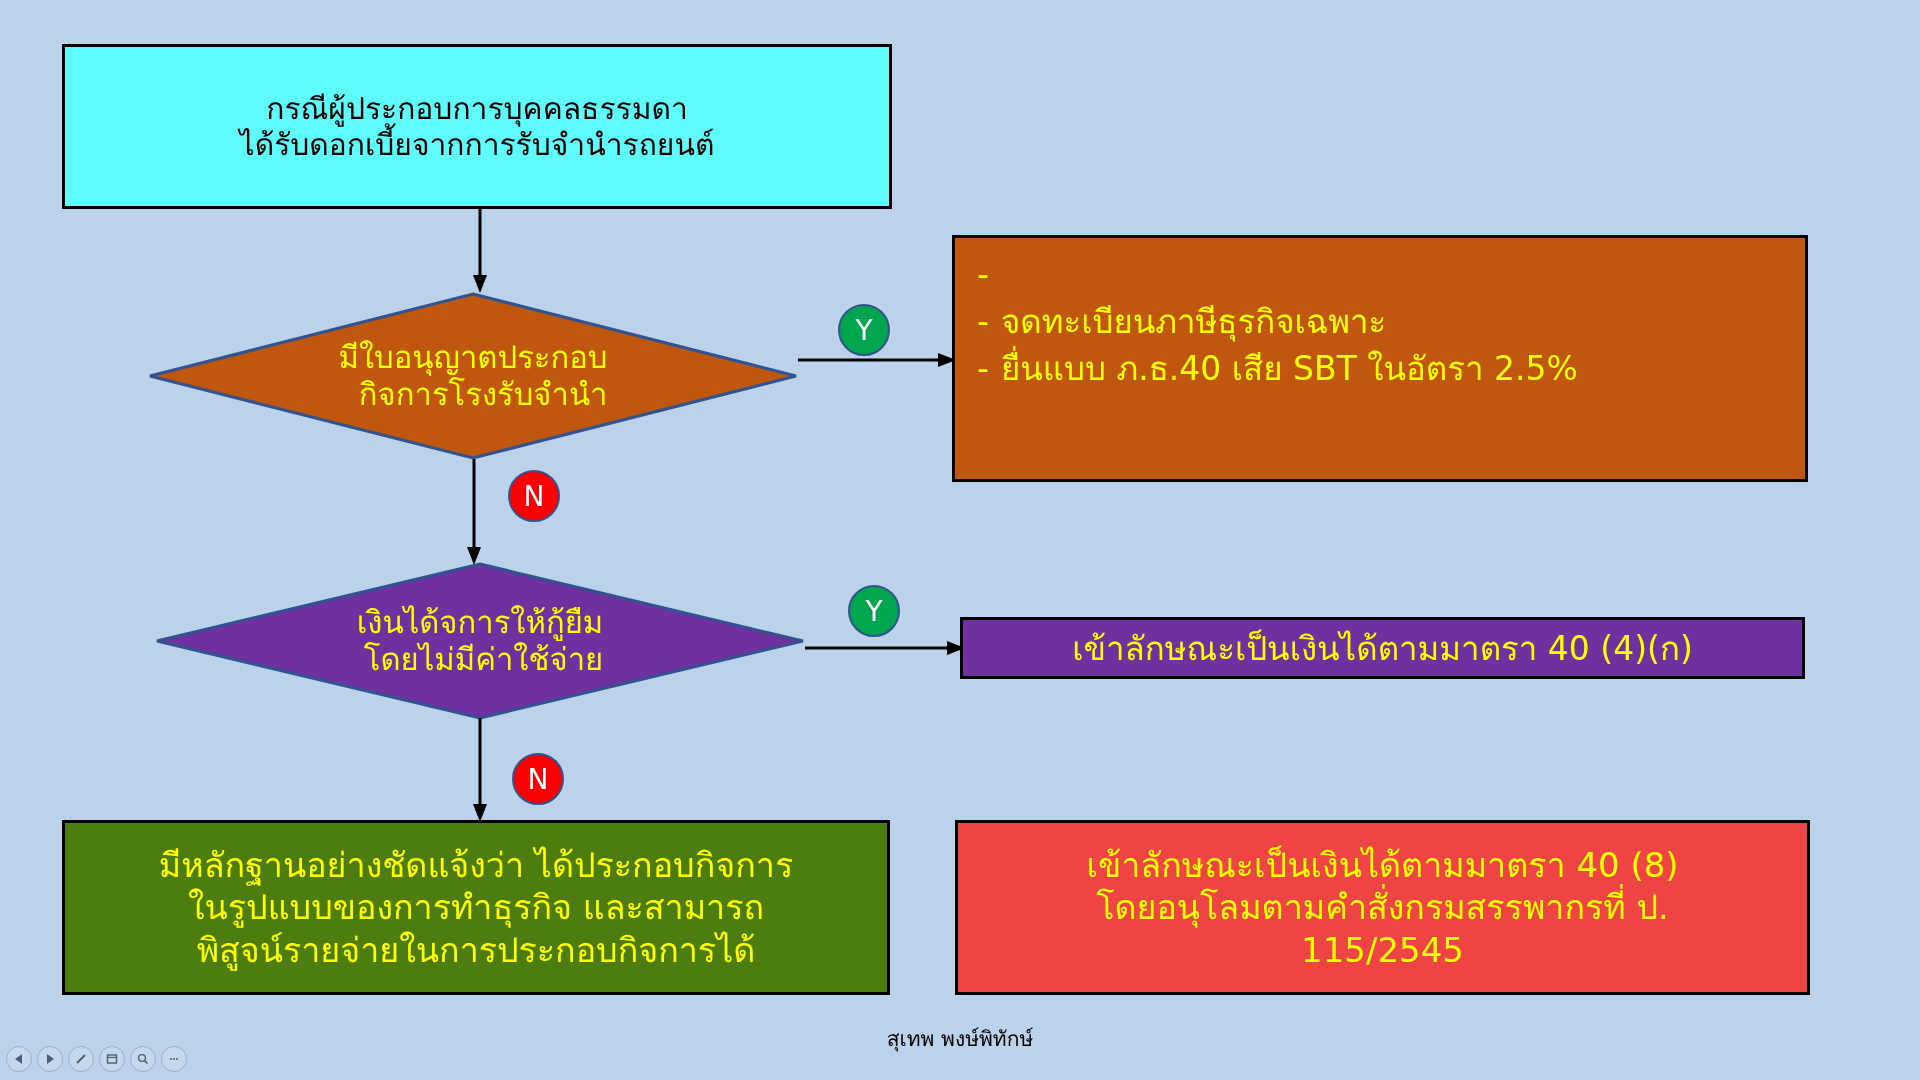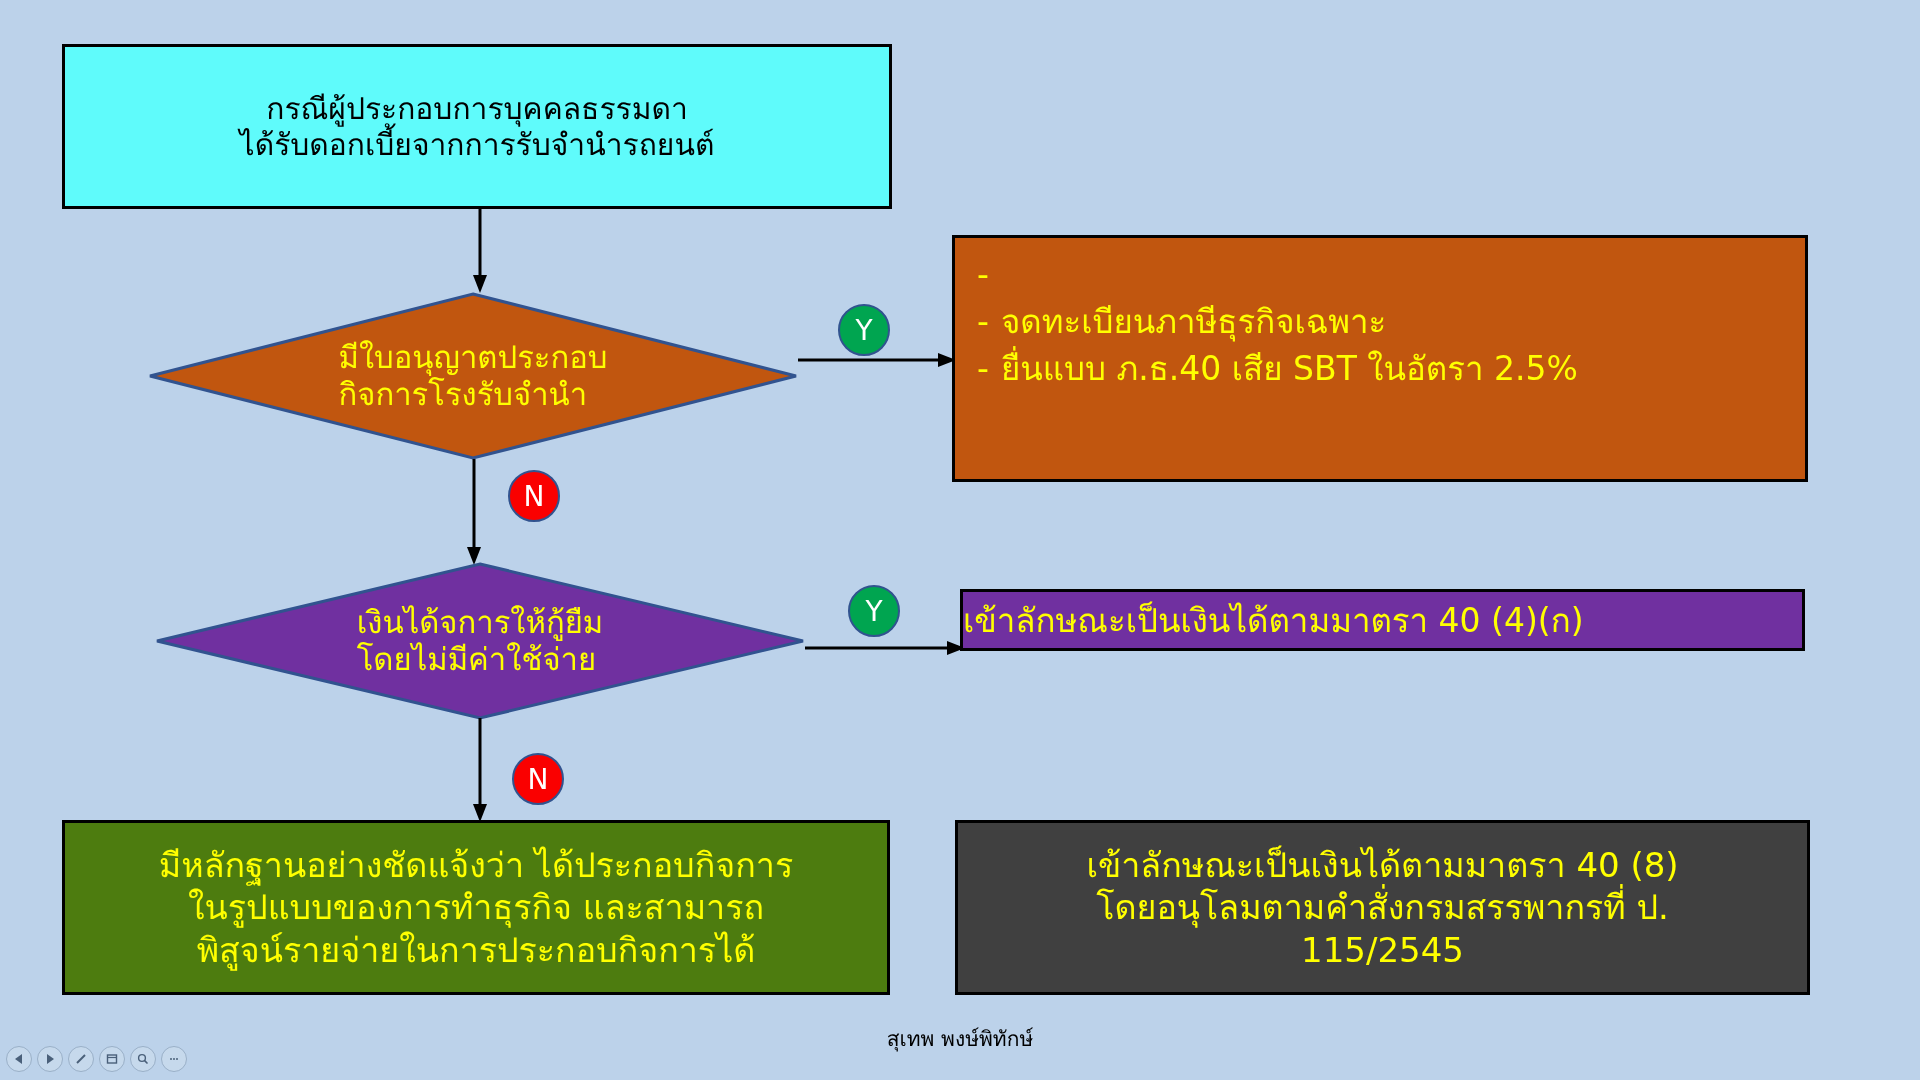--- a/index.html
+++ b/index.html
@@ -58,21 +58,21 @@
     position: absolute;
     left: 0; top: 0;
     width: 100%;
     height: 100%;
   }
   .diamond-label {
     position: relative;
     z-index: 2;
     color: #ffff00;
     font-size: 31px;
-    text-align: left;
+    text-align: right;
     line-height: 1.2;
     white-space: pre-line;
     font-family: "DejaVu Sans", sans-serif;
   }
   #diamond-license {
     left: 148px;
     top: 292px;
     width: 650px;
     height: 168px;
   }
@@ -107,46 +107,47 @@
     gap: 12px;
   }
   #box-sbt .dash {
     flex: 0 0 auto;
   }
   #box-sbt .bullet-text {
     white-space: pre-line;
   }
   #box-40-4 {
     left: 960px;
-    top: 589px;
+    top: 617px;
     width: 845px;
     height: 62px;
     background: #7030a0;
     display: flex;
     align-items: center;
+    justify-content: center;
     font-size: 33px;
   }
   #box-green-left {
     left: 62px;
     top: 820px;
     width: 828px;
     height: 175px;
     background: #4d7c0f;
     display: flex;
     align-items: center;
     justify-content: center;
     font-size: 34px;
     line-height: 1.25;
   }
   #box-green-right {
     left: 955px;
     top: 820px;
     width: 855px;
     height: 175px;
-    background: #404040;
+    background: #ef4444;
     display: flex;
     align-items: center;
     justify-content: center;
     font-size: 34px;
     line-height: 1.25;
   }
 
   
   .connector {
     position: absolute;

